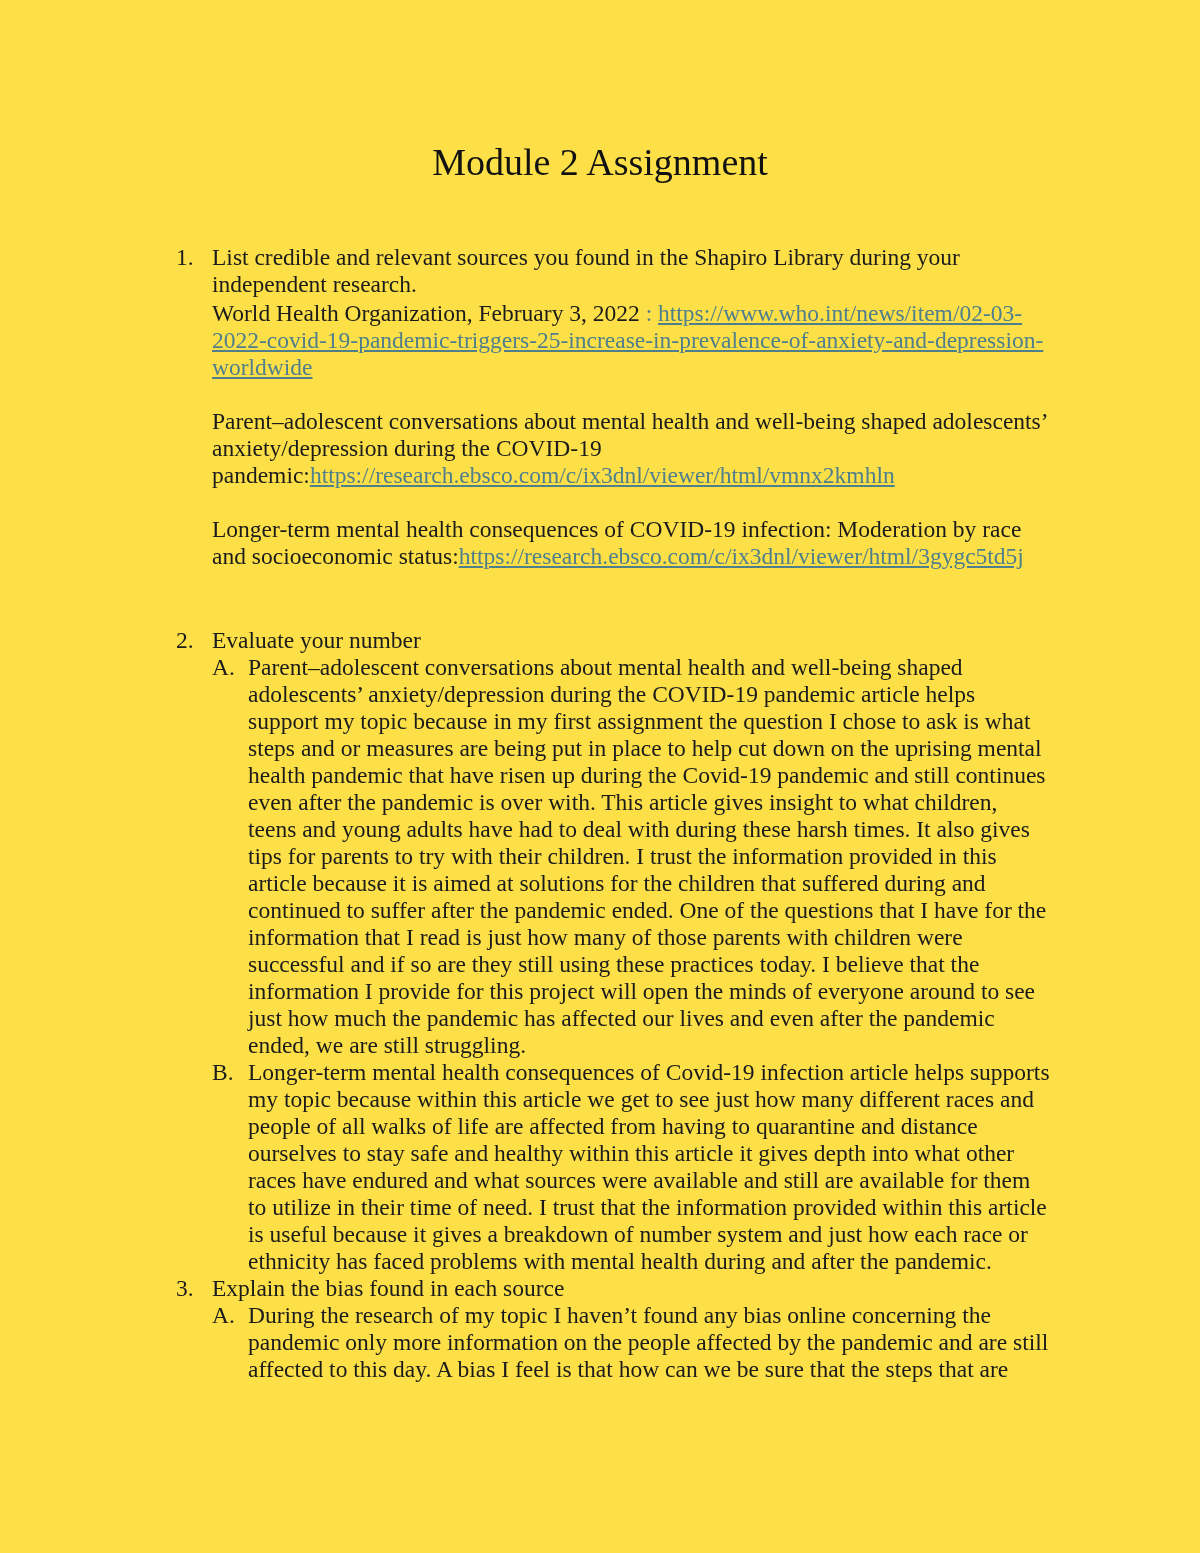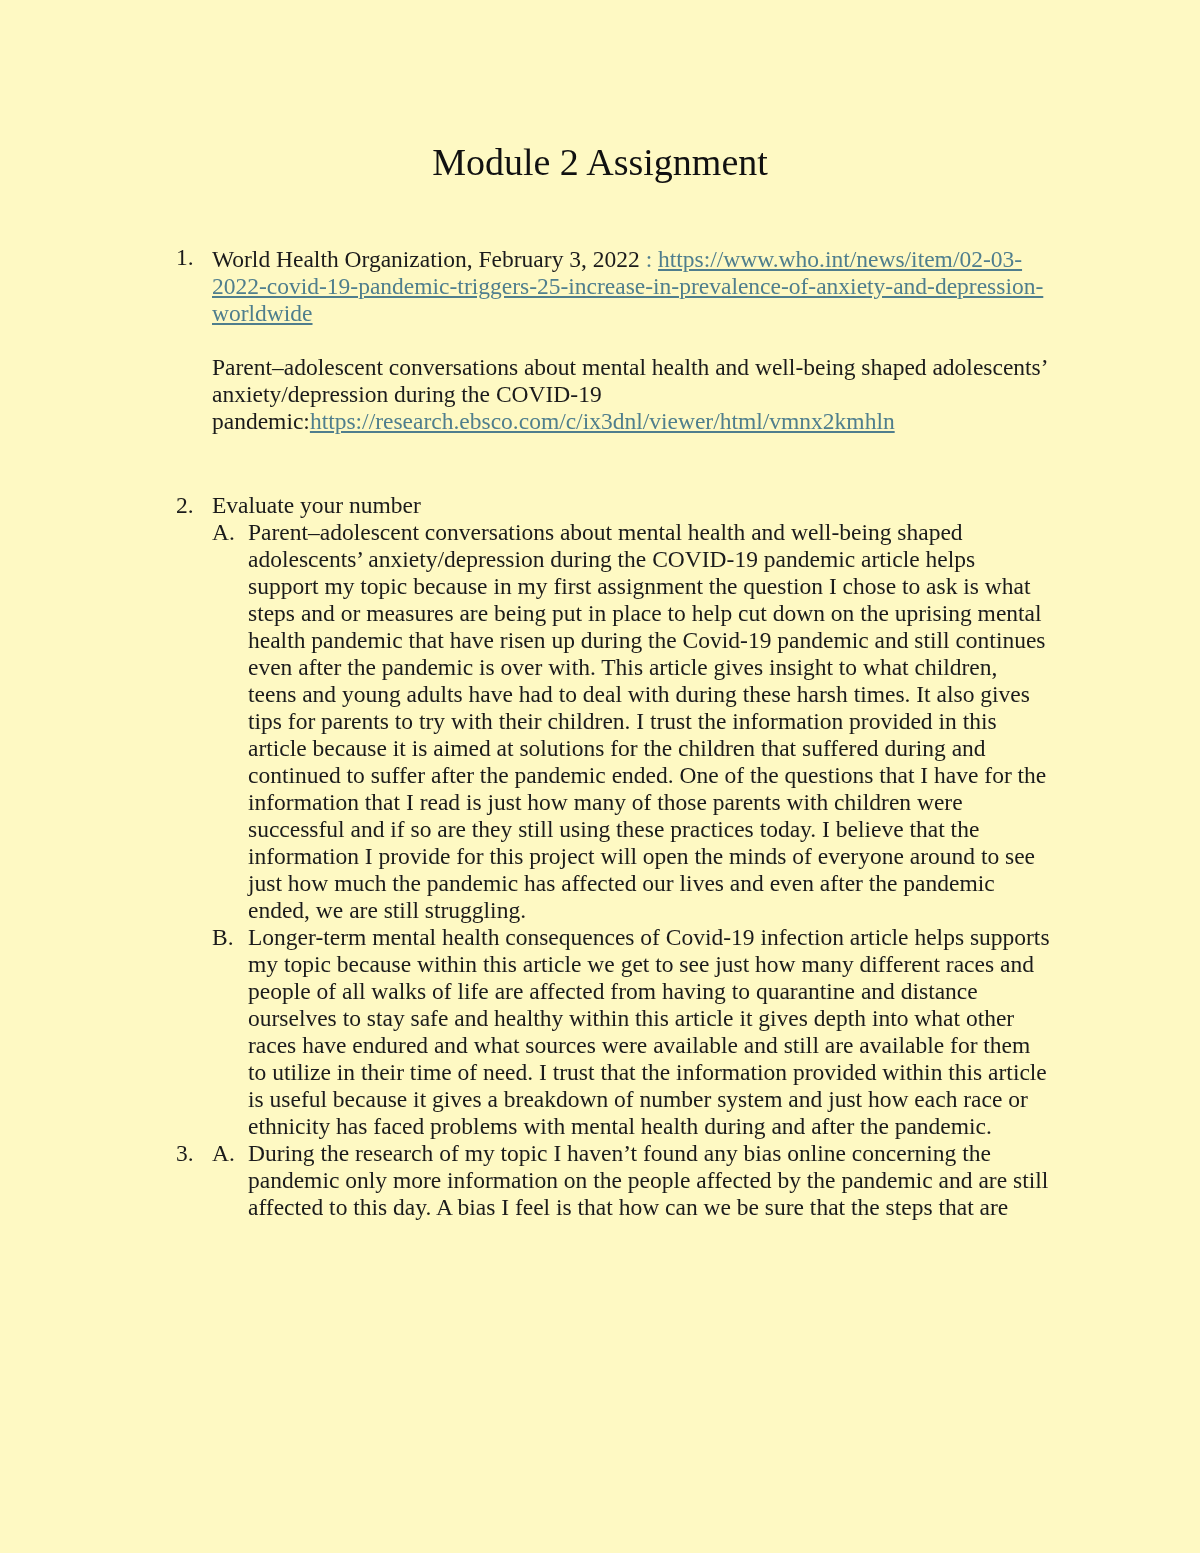--- a/index.html
+++ b/index.html
@@ -5,21 +5,21 @@
   * { box-sizing: border-box; }
   html, body { margin: 0; padding: 0; }
   body {
     width: 1200px;
     height: 1553px;
     background: #ffffff;
     font-family: "Liberation Serif", serif;
     color: #1b1b1b;
     overflow: hidden;
   }
-  .sheet { width: 1200px; height: 1553px; background: #fef9c3; }
+  .sheet { width: 1200px; height: 1553px; background: #fde047; }
   .title {
     margin: 0 0 58px 0;
     padding-top: 140px;
     text-align: center;
     font-size: 38px;
     font-weight: normal;
     line-height: 1.2;
     color: #111111;
   }
   .content {
@@ -52,22 +52,24 @@
 
 <div class="sheet">
 
   <h1 class="title">Module 2 Assignment</h1>
 
   <div class="content">
 
     <div class="item">
       <div class="num">1.</div>
       <div class="ibody">
+        <p class="lead">List credible and relevant sources you found in the Shapiro Library during your independent research.</p>
         <p class="source nogap"><span>World Health Organization, February 3, 2022 </span><span class="sep">: </span><a class="link">https://www.who.int/news/item/02-03-2022-covid-19-pandemic-triggers-25-increase-in-prevalence-of-anxiety-and-depression-worldwide</a></p>
         <p class="source"><span>Parent–adolescent conversations about mental health and well-being shaped adolescents’ anxiety/depression during the COVID-19 pandemic:</span><a class="link">https://research.ebsco.com/c/ix3dnl/viewer/html/vmnx2kmhln</a></p>
+        <p class="source"><span>Longer-term mental health consequences of COVID-19 infection: Moderation by race and socioeconomic status:</span><a class="link">https://research.ebsco.com/c/ix3dnl/viewer/html/3gygc5td5j</a></p>
       </div>
     </div>
 
     <div class="item item-gap">
       <div class="num">2.</div>
       <div class="ibody">
         <p class="lead">Evaluate your number</p>
         <div class="sub">
           <div class="sub-letter">A.</div>
           <p class="sub-text">Parent–adolescent conversations about mental health and well-being shaped adolescents’ anxiety/depression during the COVID-19 pandemic article helps support my topic because in my first assignment the question I chose to ask is what steps and or measures are being put in place to help cut down on the uprising mental health pandemic that have risen up during the Covid-19 pandemic and still continues even after the pandemic is over with. This article gives insight to what children, teens and young adults have had to deal with during these harsh times. It also gives tips for parents to try with their children. I trust the information provided in this article because it is aimed at solutions for the children that suffered during and continued to suffer after the pandemic ended. One of the questions that I have for the information that I read is just how many of those parents with children were successful and if so are they still using these practices today. I believe that the information I provide for this project will open the minds of everyone around to see just how much the pandemic has affected our lives and even after the pandemic ended, we are still struggling.</p>
@@ -75,20 +77,21 @@
         <div class="sub">
           <div class="sub-letter">B.</div>
           <p class="sub-text">Longer-term mental health consequences of Covid-19 infection article helps supports my topic because within this article we get to see just how many different races and people of all walks of life are affected from having to quarantine and distance ourselves to stay safe and healthy within this article it gives depth into what other races have endured and what sources were available and still are available for them to utilize in their time of need. I trust that the information provided within this article is useful because it gives a breakdown of number system and just how each race or ethnicity has faced problems with mental health during and after the pandemic.</p>
         </div>
       </div>
     </div>
 
     <div class="item">
       <div class="num">3.</div>
       <div class="ibody">
+        <p class="lead">Explain the bias found in each source</p>
         <div class="sub">
           <div class="sub-letter">A.</div>
           <p class="sub-text">During the research of my topic I haven’t found any bias online concerning the pandemic only more information on the people affected by the pandemic and are still affected to this day. A bias I feel is that how can we be sure that the steps that are</p>
         </div>
       </div>
     </div>
 
   </div>
 </div>
 

